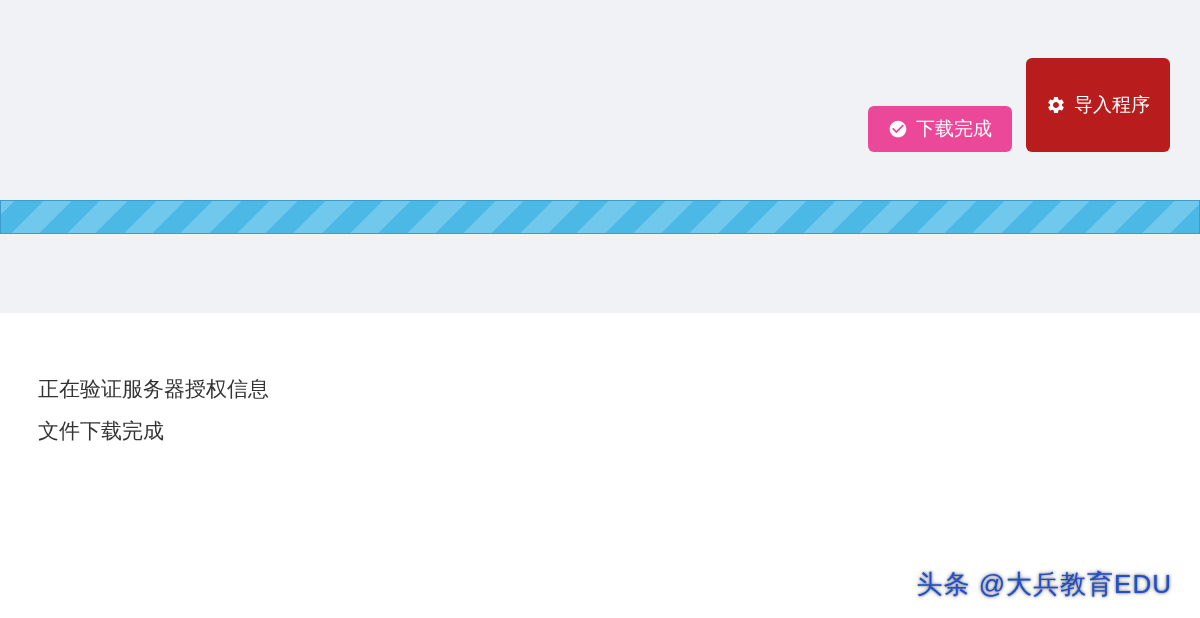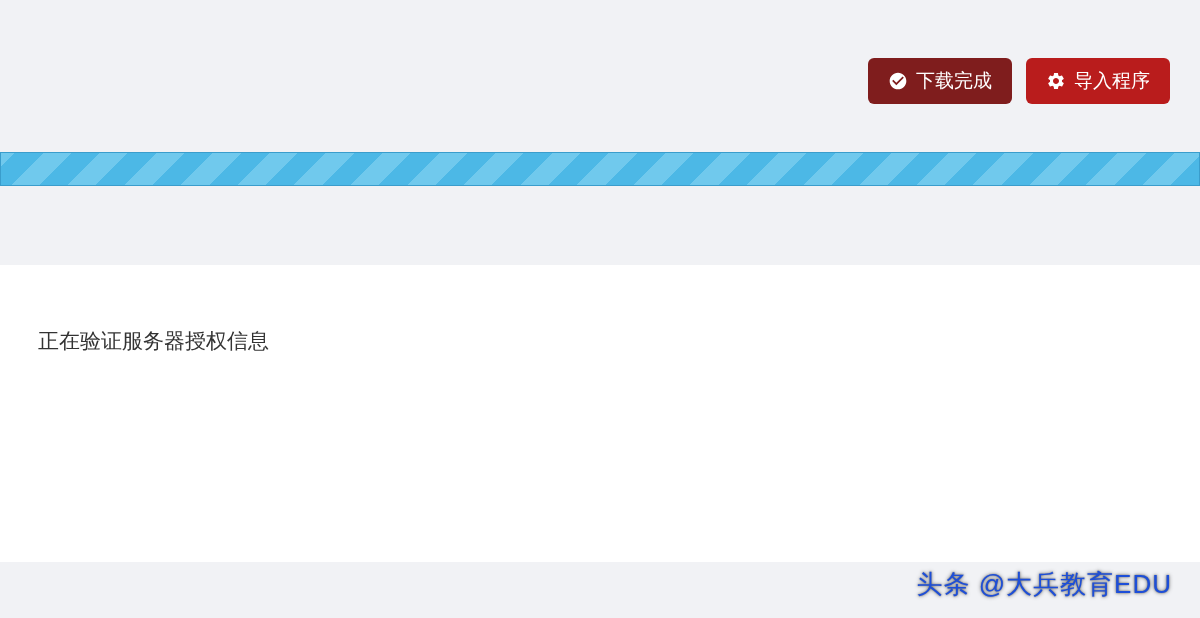--- a/index.html
+++ b/index.html
@@ -27,21 +27,22 @@
       gap: 8px;
       padding: 10px 20px;
       border-radius: 6px;
       font-size: 19px;
       color: #ffffff;
       border: none;
       cursor: pointer;
       font-family: inherit;
     }
     .btn-light {
-      background: #7f1d1d;
+      background: #ec4899;
+      margin-top: 48px;
     }
     .btn-primary {
       background: #b91c1c;
     }
     .progress-bar {
       margin-top: 48px;
       height: 34px;
       background: repeating-linear-gradient(
         -45deg,
         #4cb8e6,
@@ -93,15 +94,16 @@
       <path d="M19.14,12.94c0.04-0.3,0.06-0.61,0.06-0.94c0-0.32-0.02-0.64-0.07-0.94l2.03-1.58c0.18-0.14,0.23-0.41,0.12-0.61 l-1.92-3.32c-0.12-0.22-0.37-0.29-0.59-0.22l-2.39,0.96c-0.5-0.38-1.03-0.7-1.62-0.94L14.4,2.81c-0.04-0.24-0.24-0.41-0.48-0.41 h-3.84c-0.24,0-0.43,0.17-0.47,0.41L9.25,5.35C8.66,5.59,8.12,5.92,7.63,6.29L5.24,5.33c-0.22-0.08-0.47,0-0.59,0.22L2.74,8.87 C2.62,9.08,2.66,9.34,2.86,9.48l2.03,1.58C4.84,11.36,4.8,11.69,4.8,12s0.02,0.64,0.07,0.94l-2.03,1.58 c-0.18,0.14-0.23,0.41-0.12,0.61l1.92,3.32c0.12,0.22,0.37,0.29,0.59,0.22l2.39-0.96c0.5,0.38,1.03,0.7,1.62,0.94l0.36,2.54 c0.05,0.24,0.24,0.41,0.48,0.41h3.84c0.24,0,0.44-0.17,0.47-0.41l0.36-2.54c0.59-0.24,1.13-0.56,1.62-0.94l2.39,0.96 c0.22,0.08,0.47,0,0.59-0.22l1.92-3.32c0.12-0.22,0.07-0.47-0.12-0.61L19.14,12.94z M12,15.6c-1.98,0-3.6-1.62-3.6-3.6 s1.62-3.6,3.6-3.6s3.6,1.62,3.6,3.6S13.98,15.6,12,15.6z"></path>
     </svg>
     <span>导入程序</span>
   </button>
 </div>
 
 <div class="progress-bar"></div>
 
 <div class="main-panel">
   <div class="log-line">正在验证服务器授权信息</div>
+  <div class="log-line">文件下载完成</div>
 </div>
 
 <div class="watermark">头条 @大兵教育EDU</div>
 
 </body></html>

